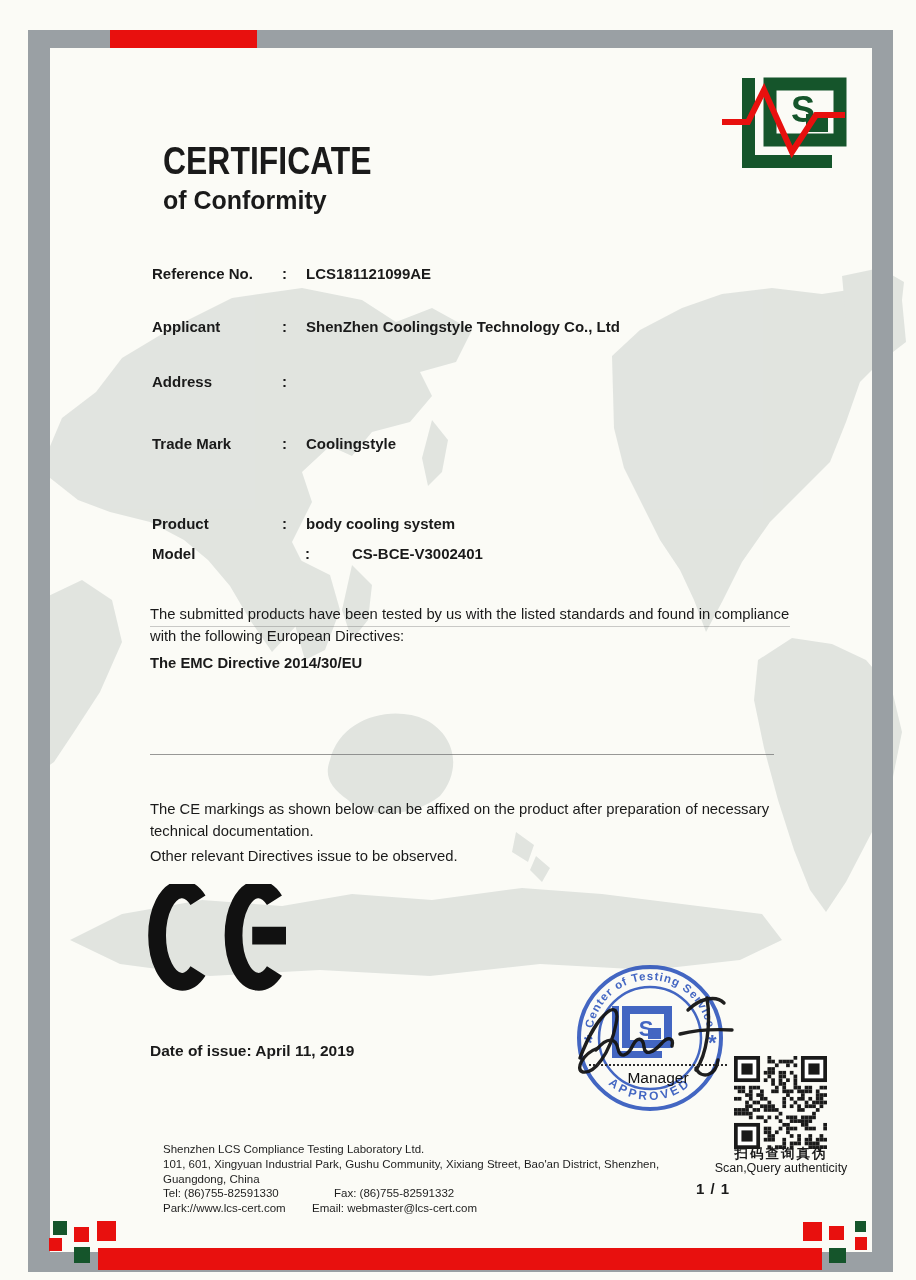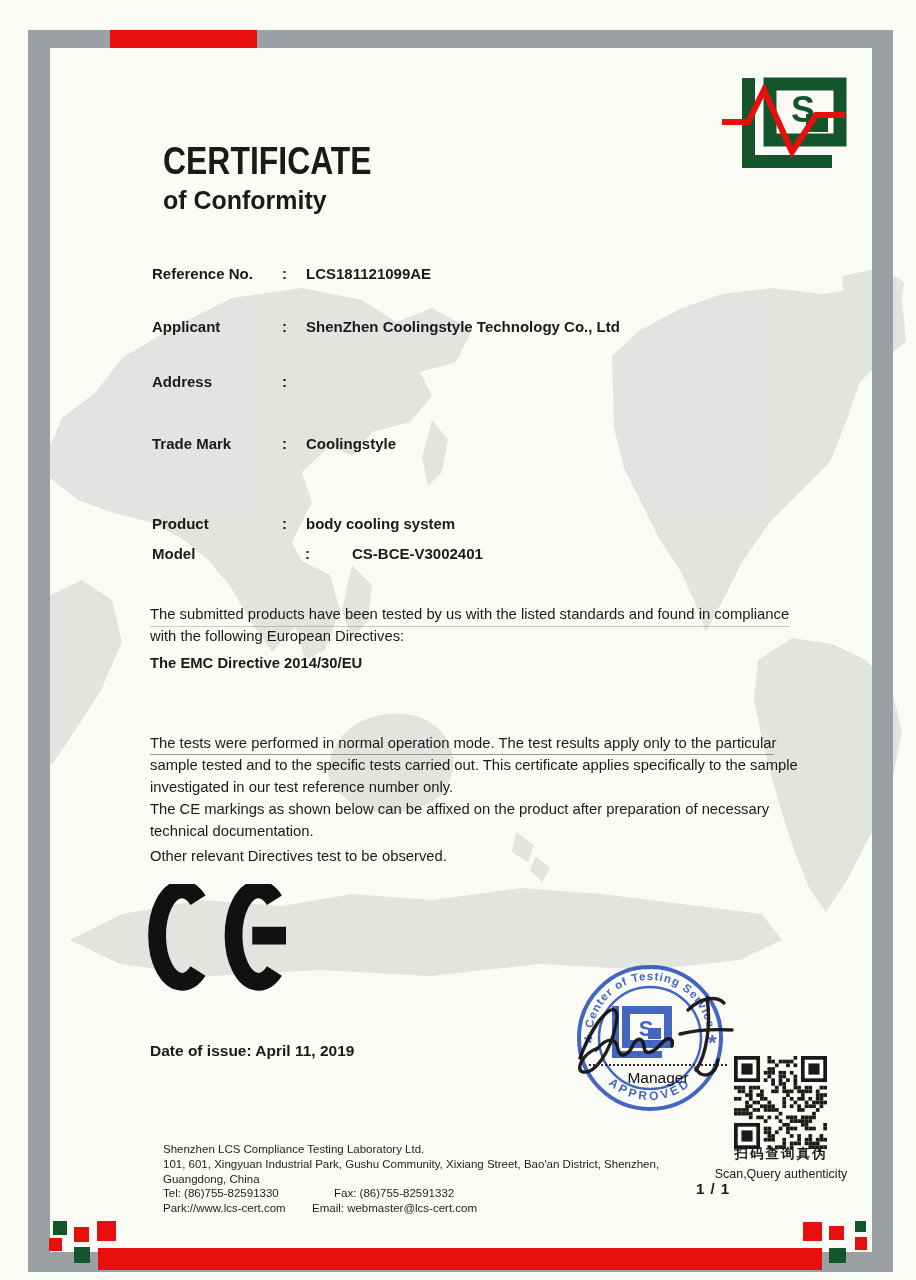--- a/index.html
+++ b/index.html
@@ -21,21 +21,21 @@
   
   .para{position:absolute;left:150px;width:668px;font-size:14.8px;line-height:21.8px;white-space:pre-line;}
   .para.bold{font-weight:bold;}
   .artifact-line{position:absolute;height:1px;background:#6e6e6e;}
   .date-line{position:absolute;left:150px;font-size:15.5px;font-weight:bold;}
   
   .dotted-line{position:absolute;border-bottom:2px dotted #2b2b2b;}
   .manager{position:absolute;font-size:15.5px;color:#101010;text-align:center;}
   
   .qr-cap-zh{position:absolute;font-size:13.5px;font-weight:bold;text-align:center;letter-spacing:2px;}
-  .qr-cap-en{position:absolute;font-size:12.5px;text-align:center;margin-top:6px;}
+  .qr-cap-en{position:absolute;font-size:12.5px;text-align:center;}
   
   .ft{position:absolute;font-size:11.5px;line-height:15px;color:#1e1e1e;white-space:nowrap;}
   .page-num{position:absolute;font-size:15px;font-weight:bold;letter-spacing:1px;}
   svg{display:block;}
 </style>
 </head>
 <body>
 
 <div class="page">
 
@@ -113,27 +113,24 @@
   <div class="field-row" style="top:543px;gap:23px;">
     <span class="field-label">Model</span>
     <span class="field-colon">:</span>
     <span class="field-value">CS-BCE-V3002401</span>
   </div>
 
   <div class="para" style="top:604px;">The submitted products have been tested by us with the listed standards and found in compliance
 with the following European Directives:</div>
   <div class="artifact-line" style="left:150px;top:626px;width:640px;opacity:.35;"></div>
   <div class="para bold" style="top:653px;">The EMC Directive 2014/30/EU</div>
-  <div class="para" style="top:733px;">The tests were performed in normal operation mode. The test results apply only to the particular
-sample tested and to the specific tests carried out. This certificate applies specifically to the sample
-investigated in our test reference number only.</div>
   <div class="artifact-line" style="left:150px;top:754px;width:624px;opacity:.7;"></div>
   <div class="para" style="top:799px;">The CE markings as shown below can be affixed on the product after preparation of necessary
 technical documentation.</div>
-  <div class="para" style="top:846px;">Other relevant Directives test to be observed.</div>
+  <div class="para" style="top:846px;">Other relevant Directives issue to be observed.</div>
 
   <svg class="abs" style="left:142px;top:884px;" width="160" height="112" viewBox="0 0 180 126">
     <g fill="none" stroke="#111" stroke-width="20">
       <path d="M 63 18.2 A 28 52 0 1 0 63 97.8"></path>
       <path d="M 149 18.2 A 28 52 0 1 0 149 97.8"></path>
       <path d="M 124 58 L 162 58"></path>
     </g>
   </svg>
 
   <div class="date-line" style="top:1042px;">Date of issue: April 11, 2019</div>

